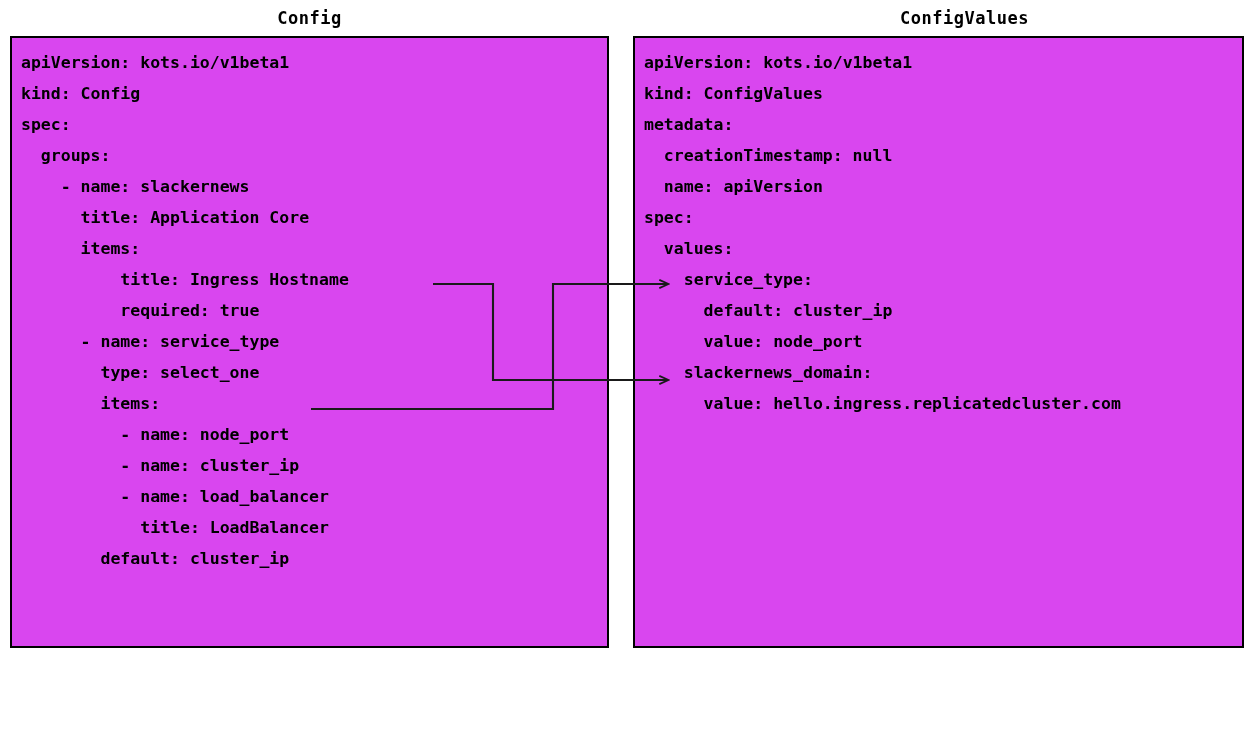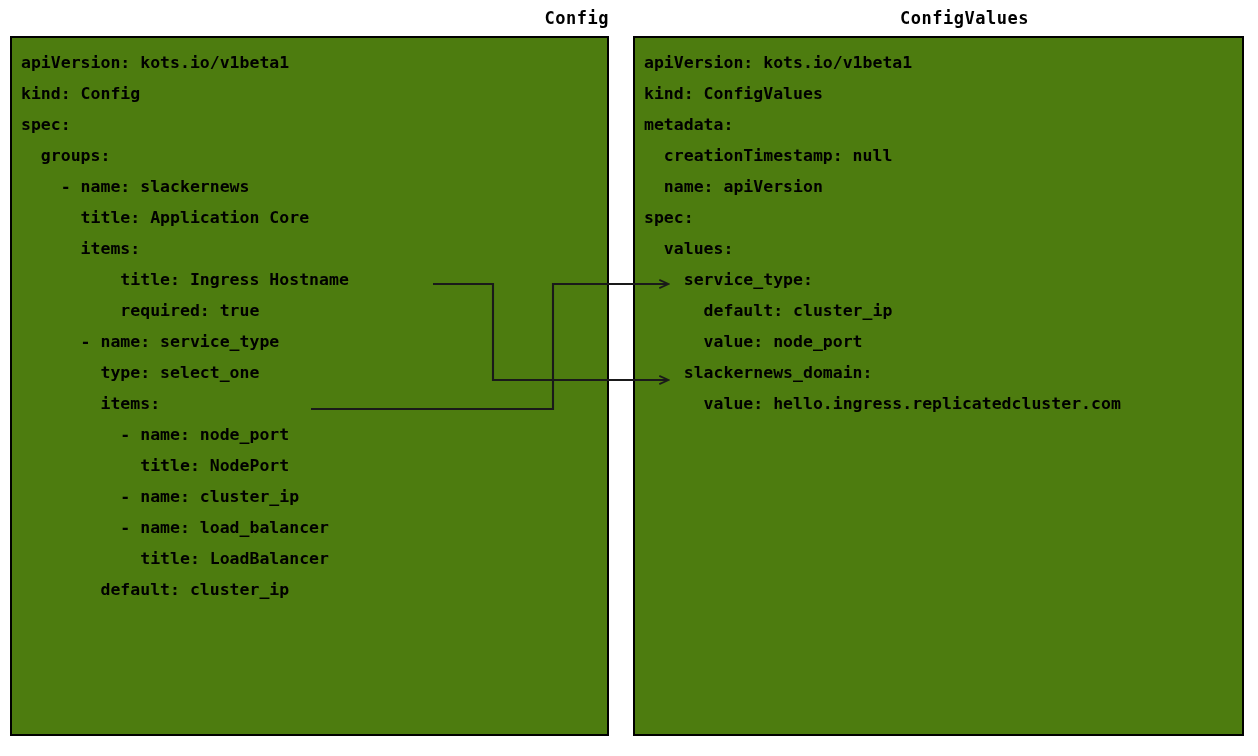--- a/index.html
+++ b/index.html
@@ -19,29 +19,29 @@
     position: absolute;
     top: 8px;
     font-family: "DejaVu Sans Mono", "Liberation Mono", monospace;
     font-size: 17px;
     font-weight: bold;
     color: #000000;
     text-align: center;
     letter-spacing: 0.5px;
     white-space: nowrap;
   }
-  #title-config  { left: 10px;  width: 599px; text-align: right; }
+  #title-config  { left: 10px;  width: 599px; }
   #title-values  { left: 659px; width: 611px; }
 
   .yaml-panel {
     position: absolute;
     top: 36px;
-    height: 700px;
+    height: 612px;
     box-sizing: border-box;
-    background: #4d7c0f;
+    background: #d946ef;
     border: 2px solid #000000;
   }
   #panel-config { left: 10px;  width: 599px; }
   #panel-values { left: 633px; width: 611px; }
 
   .yaml-body {
     position: absolute;
     left: 9px;
     top: 9px;
     right: 2px;
@@ -85,21 +85,20 @@
       <div class="yaml-line">  groups:</div>
       <div class="yaml-line">    - name: slackernews</div>
       <div class="yaml-line">      title: Application Core</div>
       <div class="yaml-line">      items:</div>
       <div class="yaml-line">          title: Ingress Hostname</div>
       <div class="yaml-line">          required: true</div>
       <div class="yaml-line">      - name: service_type</div>
       <div class="yaml-line">        type: select_one</div>
       <div class="yaml-line">        items:</div>
       <div class="yaml-line">          - name: node_port</div>
-      <div class="yaml-line">            title: NodePort</div>
       <div class="yaml-line">          - name: cluster_ip</div>
       <div class="yaml-line">          - name: load_balancer</div>
       <div class="yaml-line">            title: LoadBalancer</div>
       <div class="yaml-line">        default: cluster_ip</div>
     </div>
 </div>
 
 <div class="yaml-panel" id="panel-values">
   <div class="yaml-body" id="values-body">
       <div class="yaml-line">apiVersion: kots.io/v1beta1</div>

